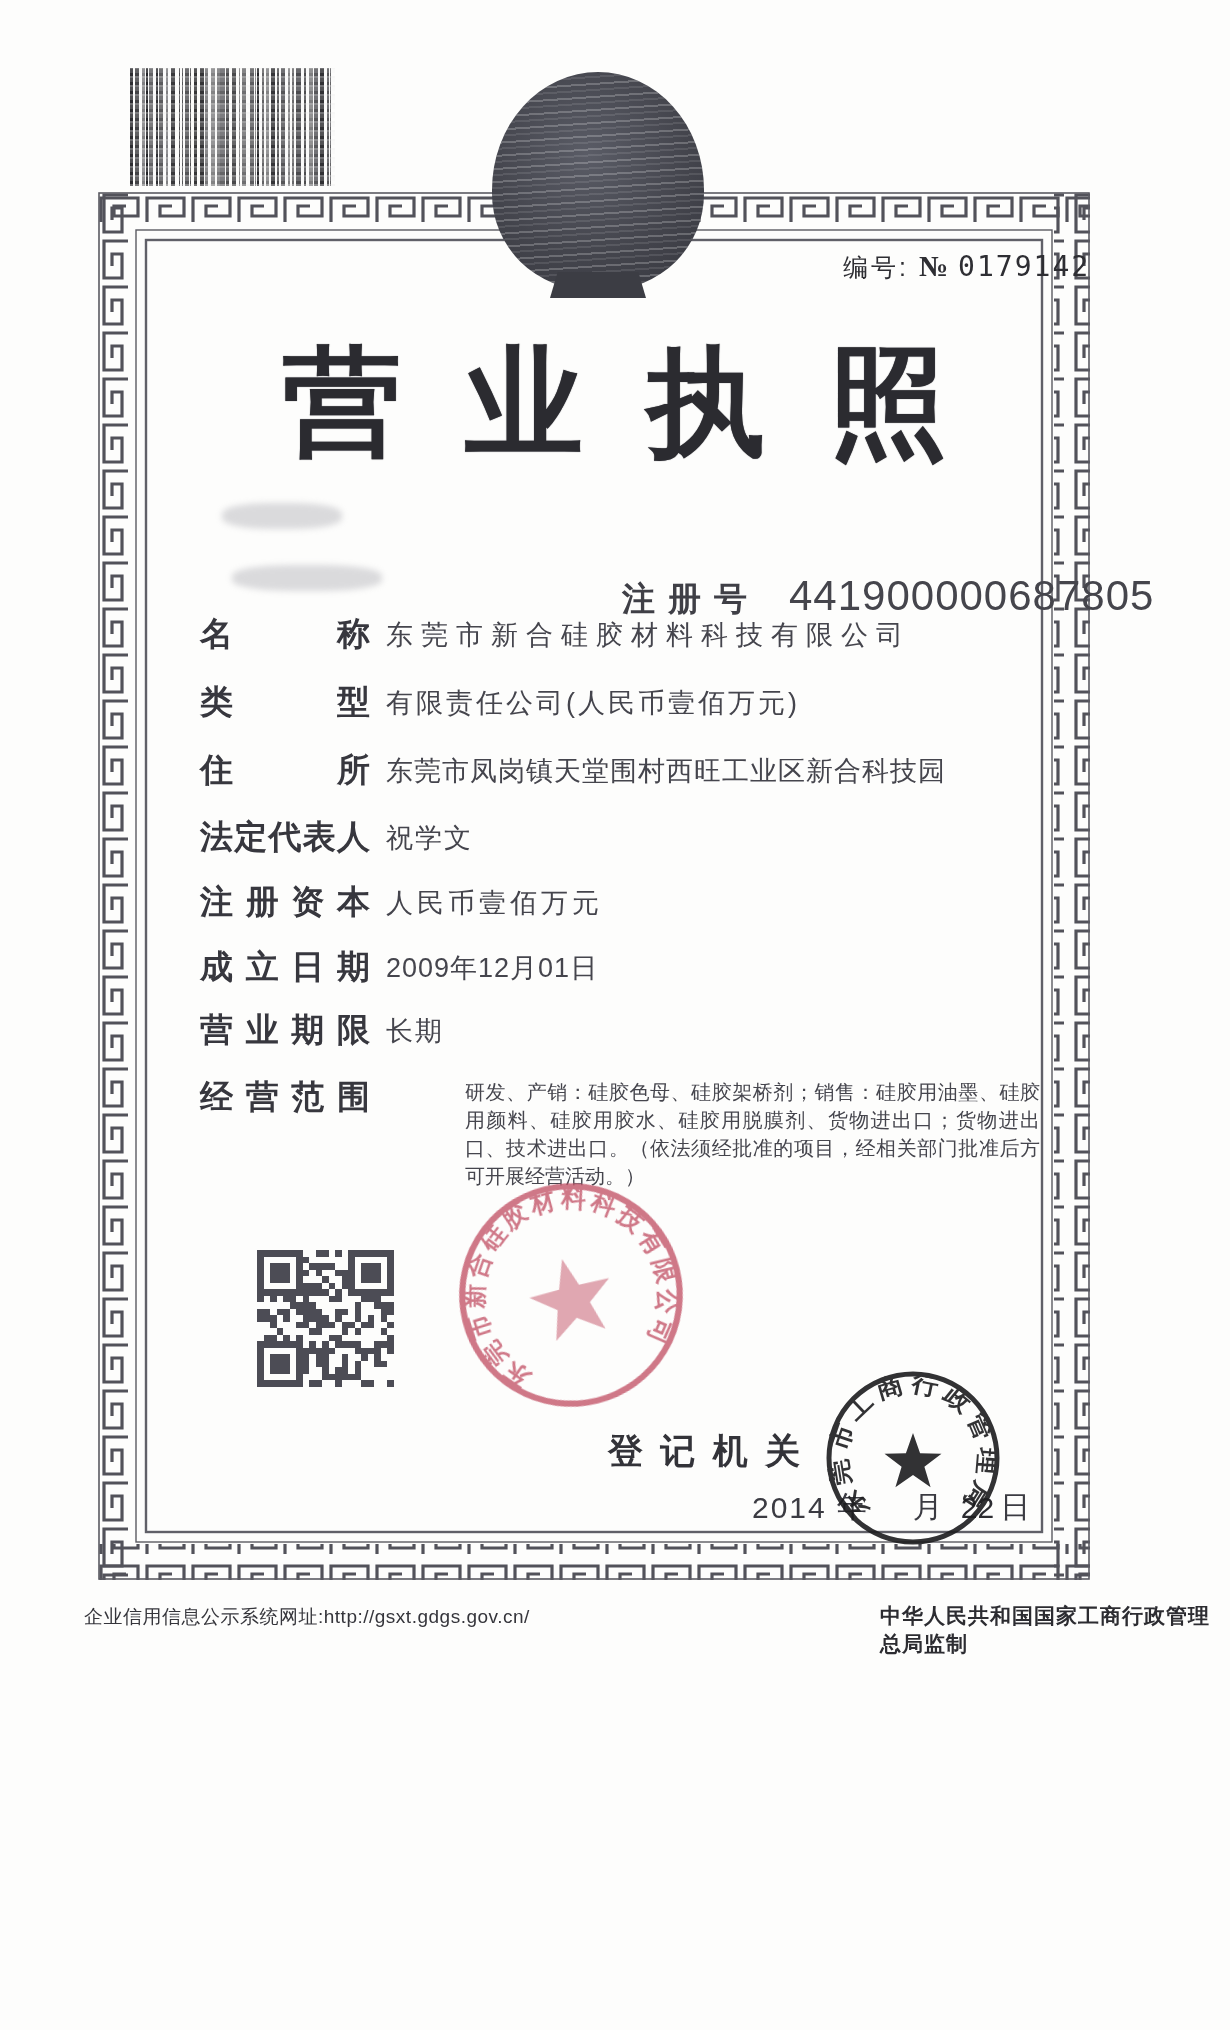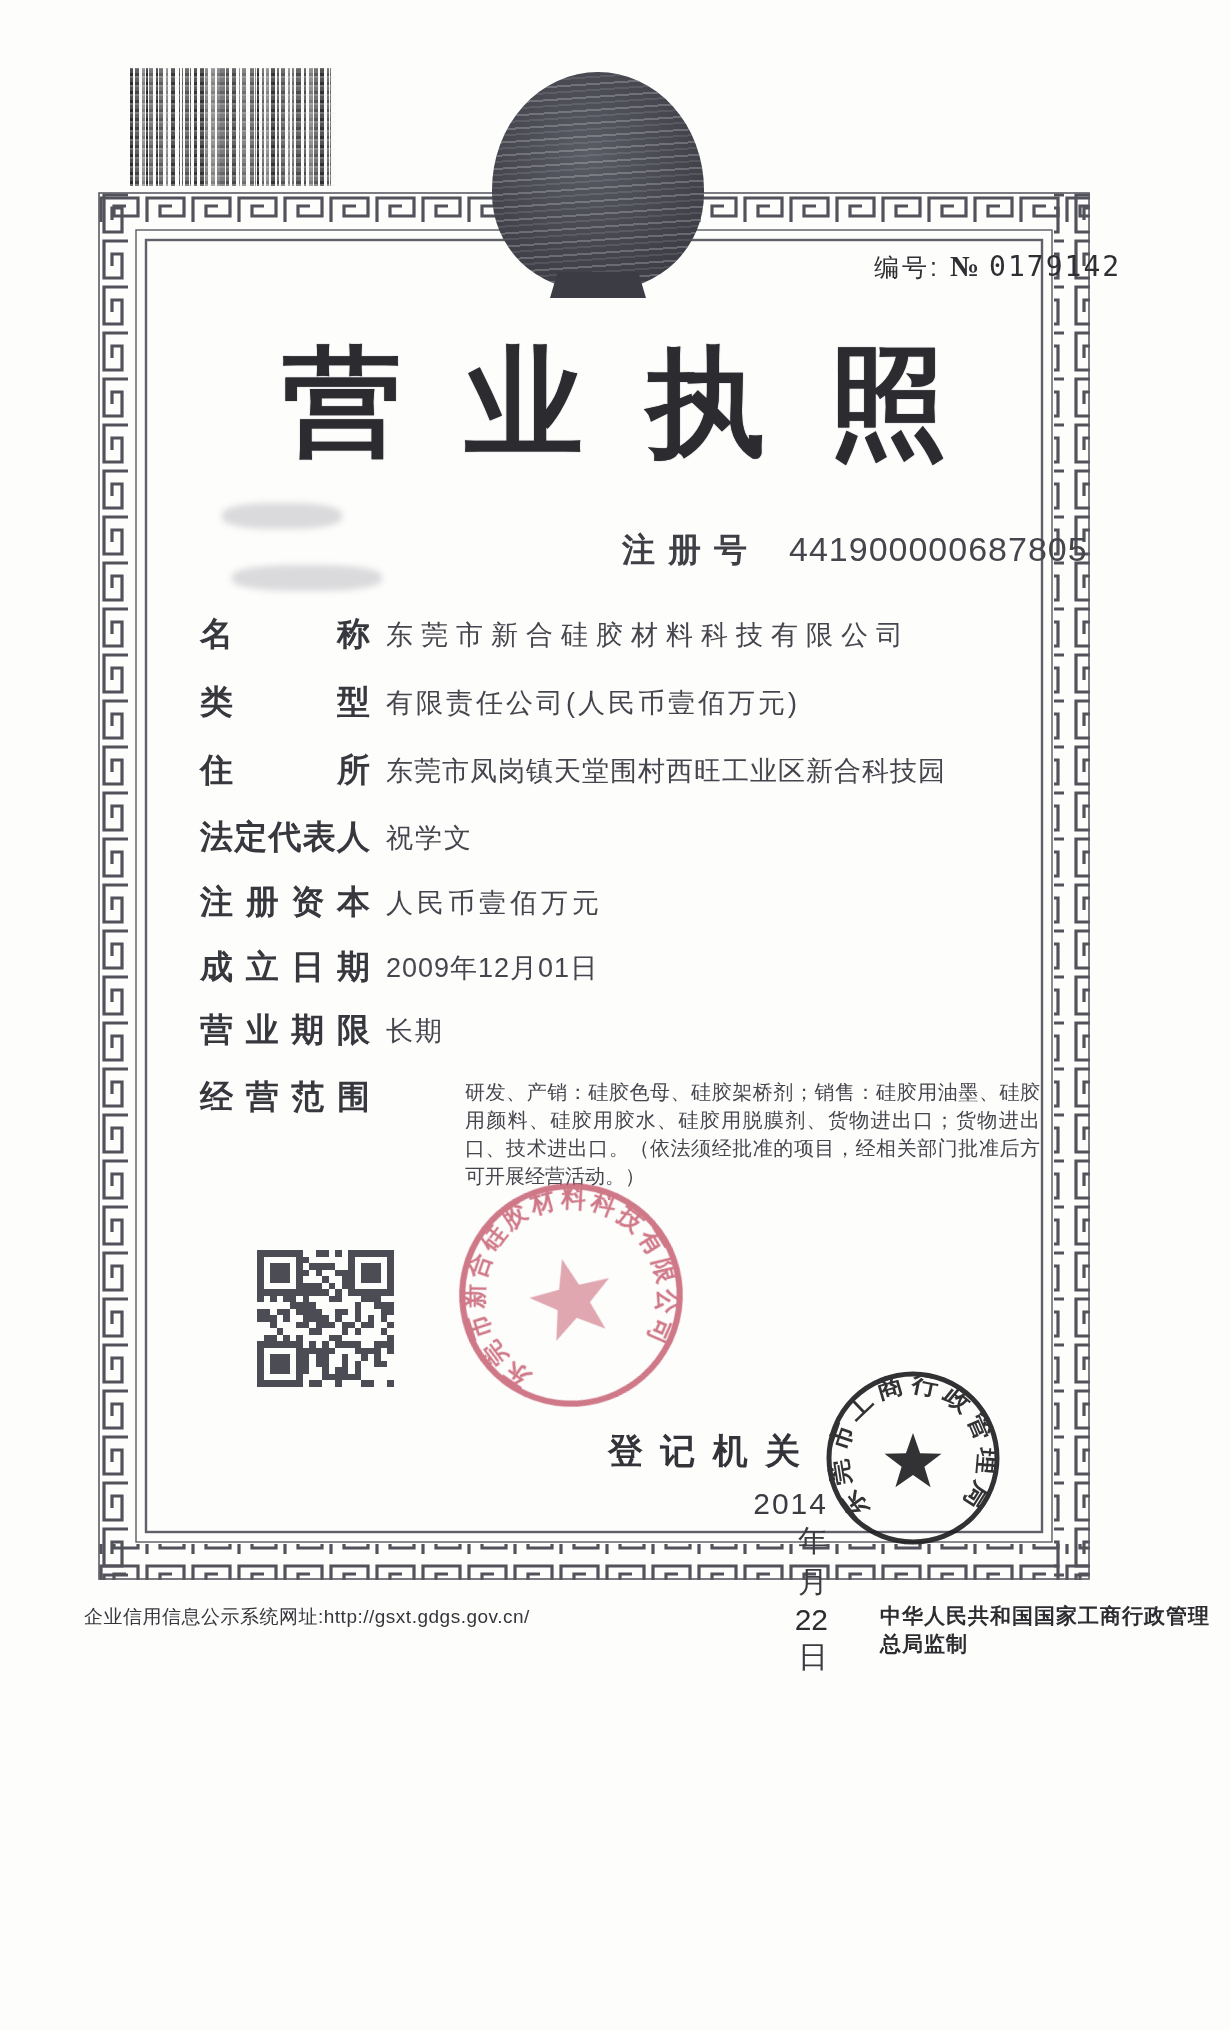--- a/index.html
+++ b/index.html
@@ -28,33 +28,33 @@
     border-radius:50% 50% 46% 46% / 54% 54% 44% 44%;
     background:repeating-linear-gradient(176deg,transparent 0 5px,rgba(255,255,255,.22) 5px 7px,transparent 7px 11px,rgba(255,255,255,.10) 11px 13px);}
   .emblem .base{position:absolute;left:58px;bottom:-8px;width:96px;height:26px;background:#3c3d44;
     clip-path:polygon(8% 0,92% 0,100% 100%,0 100%);filter:blur(.6px);}
 
   
   .frame{left:98px;top:192px;z-index:1;}
 
   
   .serial{left:843px;top:250px;display:flex;align-items:baseline;gap:10px;z-index:4;color:#2e2e33;}
-  .serial .zh{font-size:25px;letter-spacing:3px;margin-left:31px;}
+  .serial .zh{font-size:25px;letter-spacing:3px;}
   .serial .no{font-family:"Liberation Serif","DejaVu Serif",serif;font-weight:bold;font-size:29px;}
   .serial .num{font-family:"DejaVu Sans Mono","Liberation Mono",monospace;font-size:28px;letter-spacing:2px;text-align:center;}
 
   
   .title{left:283px;top:338px;width:664px;font-size:118px;font-weight:800;color:#2b2b30;z-index:4;
     text-shadow:0 0 1px #4a4a50;line-height:1.1;}
   .spread{display:flex;justify-content:space-between;}
 
   
   .regline{left:622px;top:528px;display:flex;align-items:baseline;z-index:4;color:#3f3f46;}
   .regline .lbl{width:125px;font-size:33px;font-weight:600;}
-  .regline .num{margin-left:42px;font-size:34px;letter-spacing:1px;color:#45454c;}
+  .regline .num{margin-left:42px;font-size:42px;letter-spacing:1px;color:#45454c;margin-top:44px;}
 
   
   .smudge{background:#9a9aa2;opacity:.35;filter:blur(3px);border-radius:40%;}
 
   
   .row{left:0;width:1230px;height:44px;z-index:4;}
   .row .lbl{position:absolute;left:200px;width:170px;font-size:33px;font-weight:600;color:#37373e;}
   .row .val{position:absolute;left:386px;top:5px;font-size:27px;color:#45454d;white-space:nowrap;}
   .ls8{letter-spacing:8px;} .ls4{letter-spacing:4px;} .ls3{letter-spacing:3px;}
   .ls2{letter-spacing:2px;} .ls1{letter-spacing:1px;}
@@ -67,21 +67,21 @@
     filter:blur(.3px);z-index:4;}
   .qr div{background:transparent;}
   .qr div.on{background:#4c4c55;}
 
   
   .seal-red{left:452px;top:1176px;z-index:6;transform:rotate(-14deg);opacity:.8;filter:blur(.3px);}
   .seal-black{left:818px;top:1363px;z-index:6;opacity:.9;filter:blur(.25px);}
 
   
   .registrar{left:608px;top:1428px;width:192px;font-size:35px;font-weight:600;color:#333339;z-index:4;}
-  .dateline{left:752px;top:1487px;display:flex;align-items:flex-end;font-size:30px;color:#3b3b42;z-index:4;flex-direction:column;}
+  .dateline{left:752px;top:1487px;display:flex;align-items:center;font-size:30px;color:#3b3b42;z-index:4;}
   .dateline .y{letter-spacing:2px;}
   .dateline .u1{margin-left:10px;}
   .dateline .u2{margin-left:46px;}
   .dateline .d{margin-left:18px;color:#2c2c31;}
   .dateline .u3{margin-left:6px;}
 
   
   .footL{left:84px;top:1604px;font-size:19px;color:#35353b;letter-spacing:.5px;z-index:4;}
   .footR{left:880px;top:1602px;font-size:21px;font-weight:600;color:#2c2c31;letter-spacing:1px;z-index:4;}
 </style>

